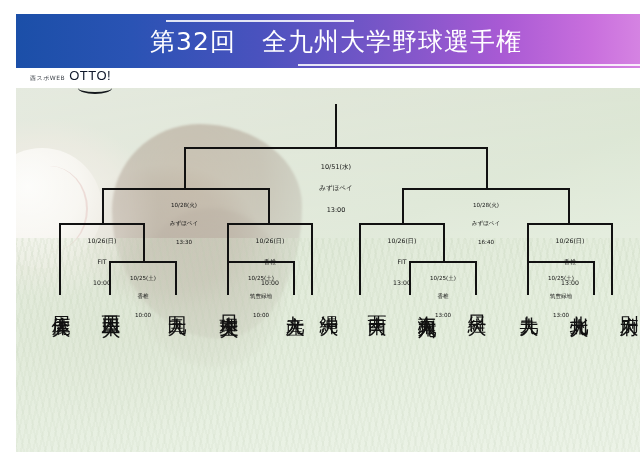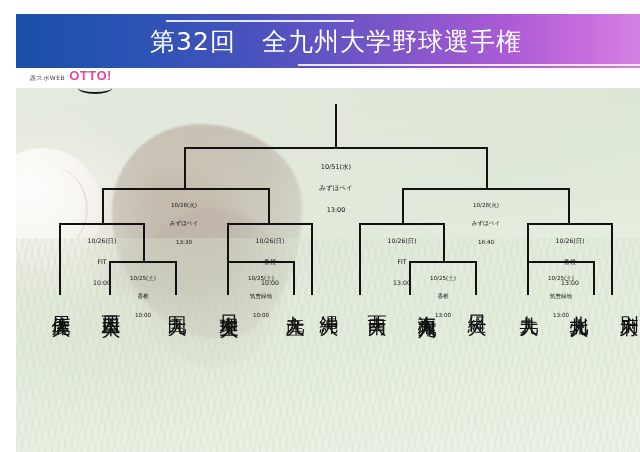--- a/index.html
+++ b/index.html
@@ -147,22 +147,22 @@
     gap: 4px;
   }
   .logo-pre {
     font-size: 6px;
     color: #3a3f46;
     letter-spacing: 0.5px;
     font-family: "DejaVu Sans", "Liberation Sans", sans-serif;
   }
   .logo-main {
     font-size: 13px;
-    font-weight: bold;
-    color: #ec4899;
+    font-weight: normal;
+    color: #0f172a;
     letter-spacing: 0.5px;
     font-family: "Liberation Sans", sans-serif;
     text-align: right;
   }
   .logo-smile {
     position: absolute;
     left: 62px;
     top: 82px;
     width: 34px;
     height: 10px;

